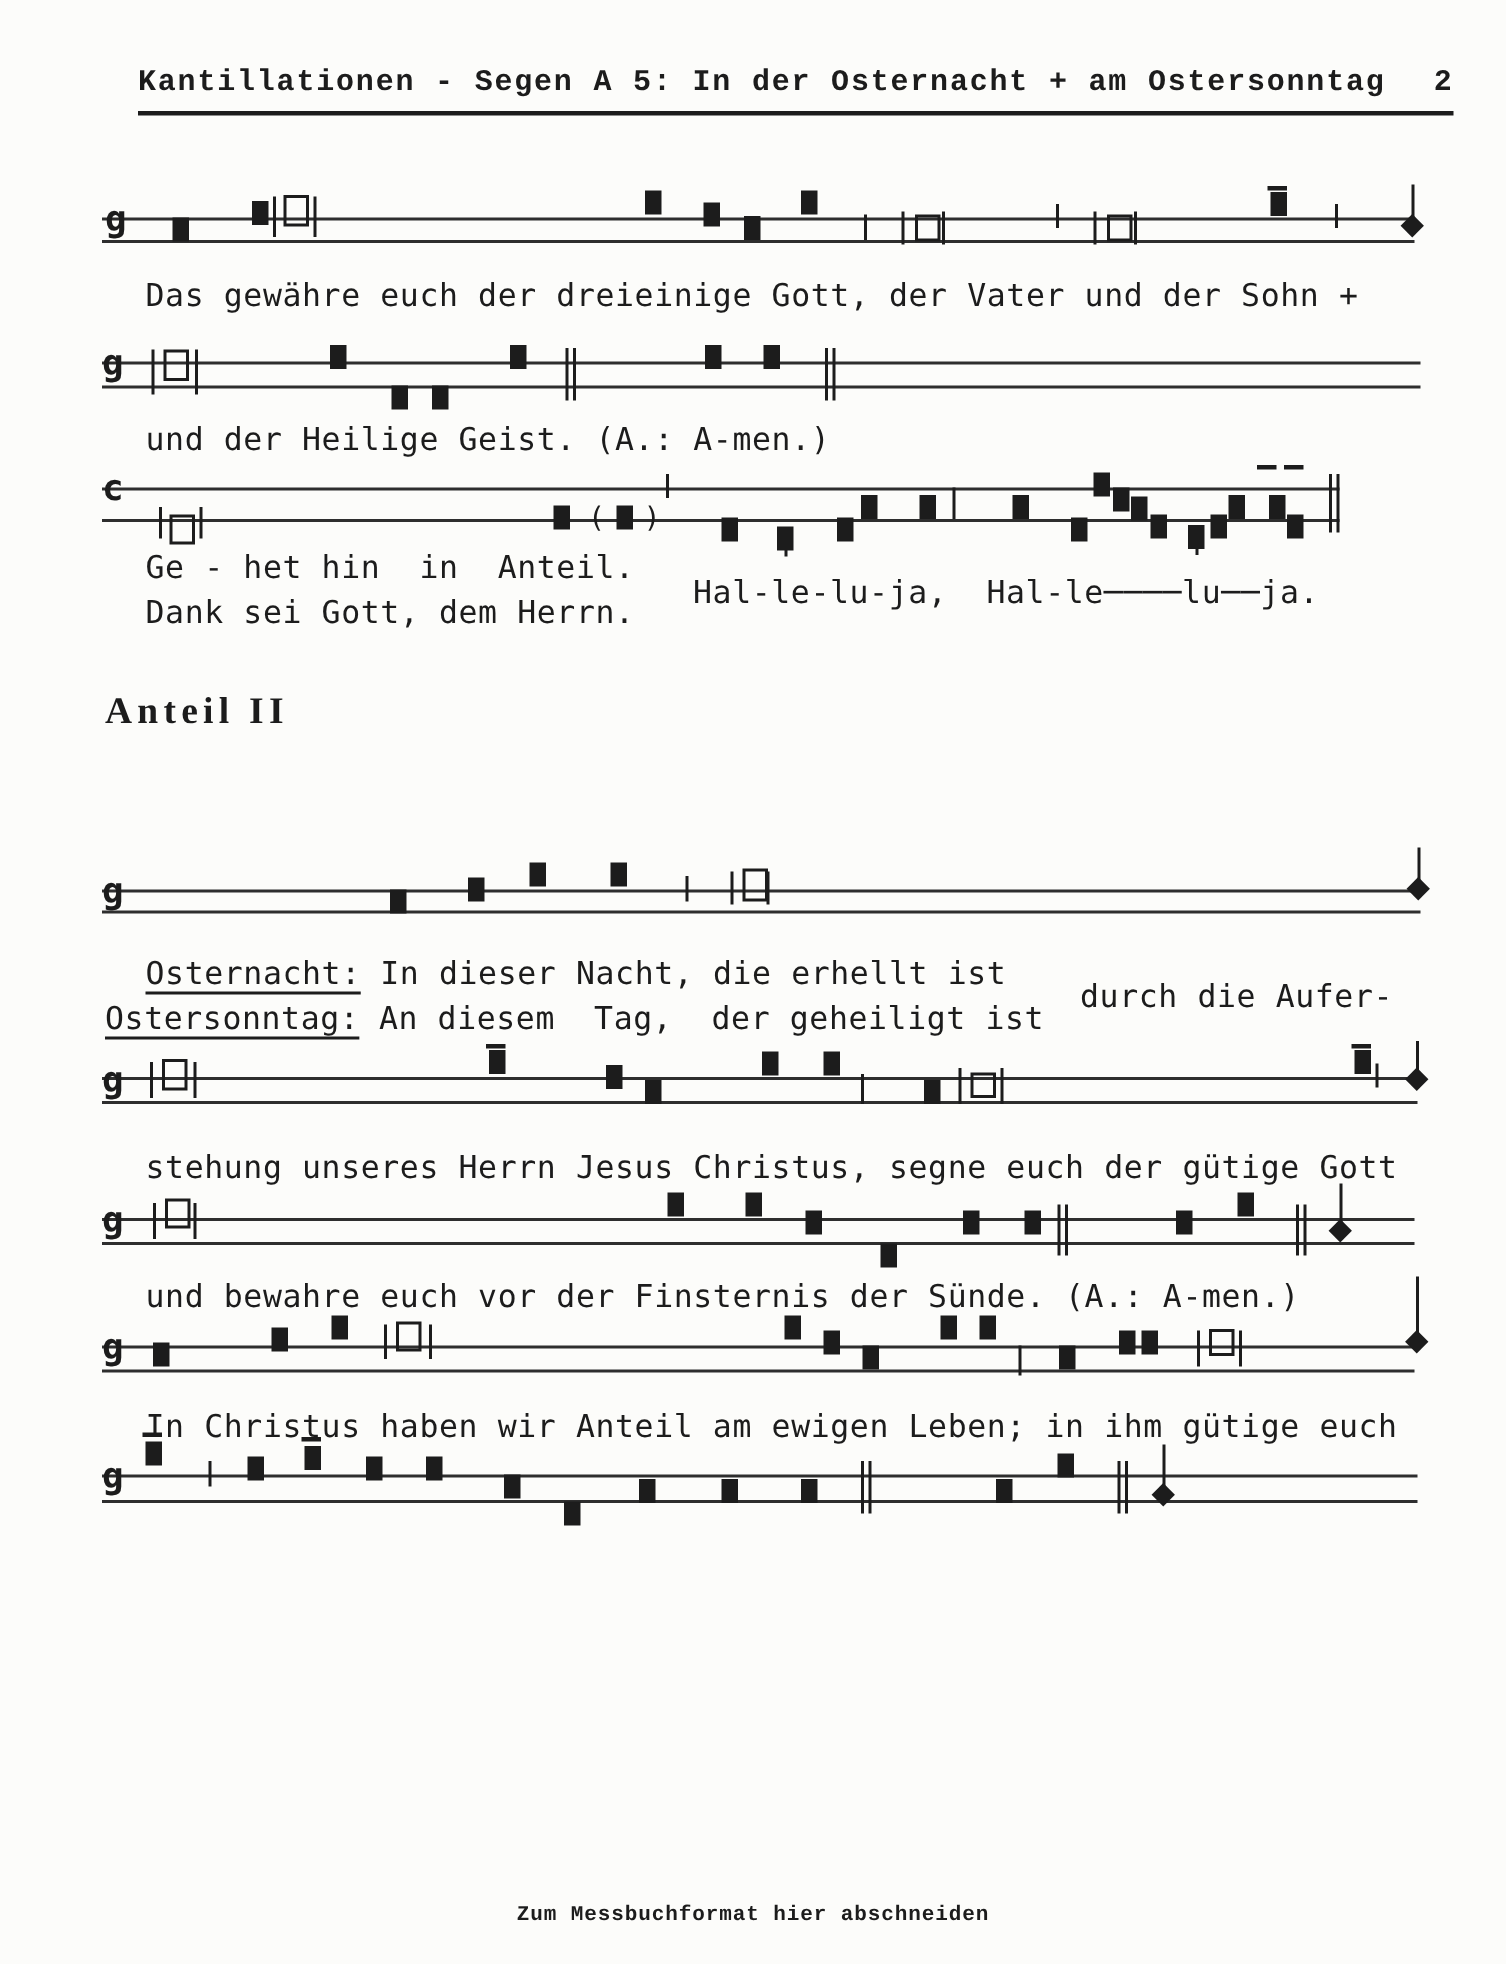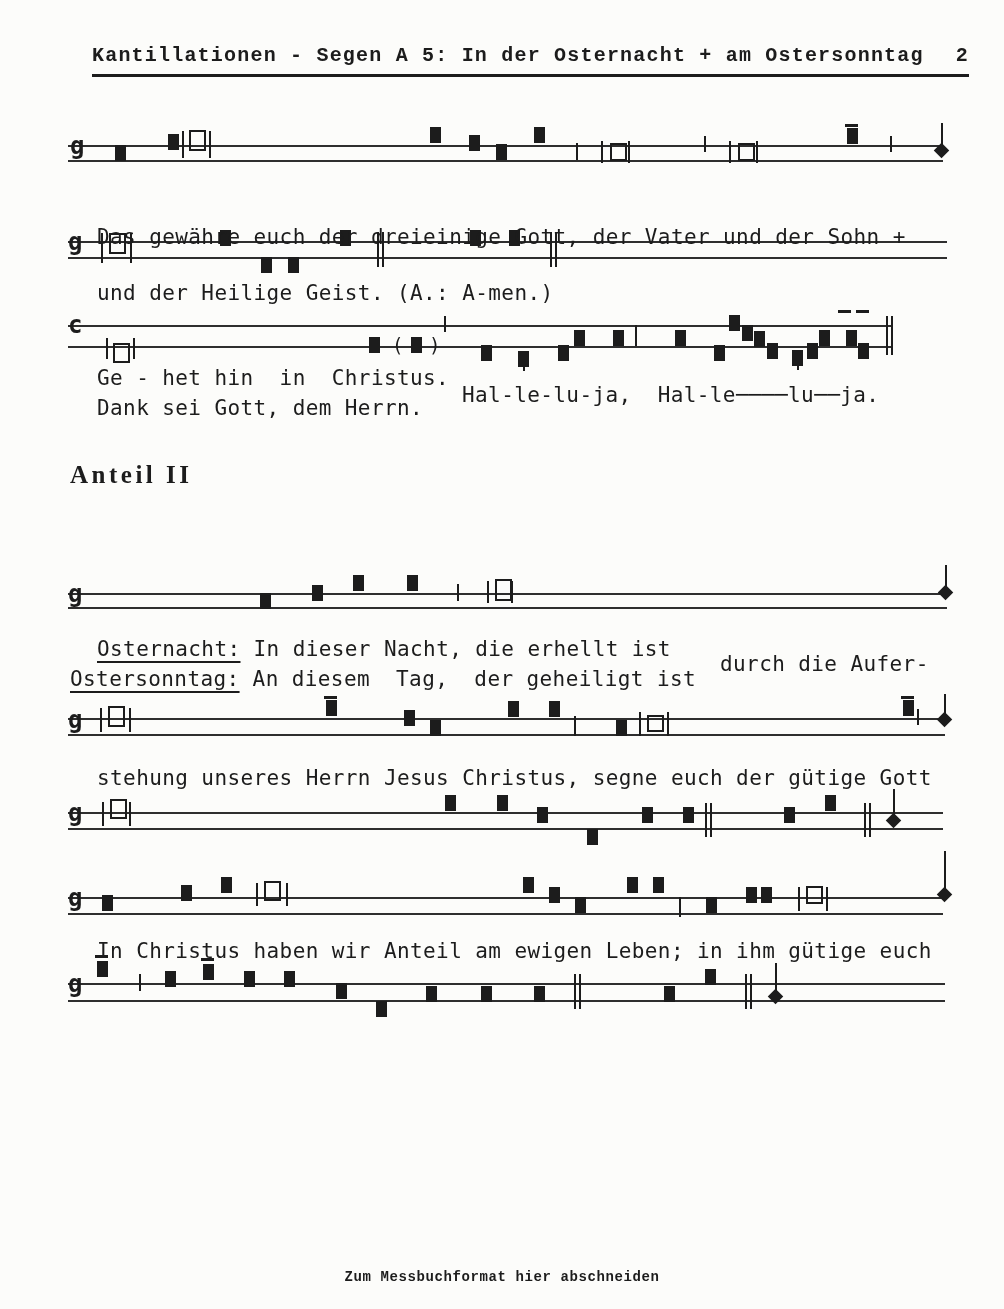--- a/index.html
+++ b/index.html
@@ -232,30 +232,31 @@
         <div class="g-sq" style="left: 466px; top: 3px;"></div>
         <div class="g-dbar" style="left: 506px; top: -9px; height: 35px;"></div>
         <div class="g-sq" style="left: 596px; top: 3px;"></div>
         <div class="g-sq" style="left: 637px; top: -14px;"></div>
         <div class="g-dbar" style="left: 677px; top: -9px; height: 35px;"></div>
         <div class="g-stem" style="left: 707px; top: -20px; height: 34px;"></div>
         <div class="g-diamond" style="left: 702px; top: 8px;"></div>
       </div>
     </div>
 
-  <div class="lyric" style="left:97px;top:184px;margin-top:40px;">Das gewähre euch der dreieinige Gott, der Vater und der Sohn +</div>
+  <div class="lyric" style="left:97px;top:184px;">Das gewähre euch der dreieinige Gott, der Vater und der Sohn +</div>
   <div class="lyric" style="left:97px;top:280px;text-align:right;">und der Heilige Geist. (A.: A-men.)</div>
-  <div class="lyric" style="left:97px;top:365px;">Ge - het hin  in  Christus.</div>
+  <div class="lyric" style="left:97px;top:365px;">Ge - het hin  in  Anteil.</div>
   <div class="lyric" style="left:97px;top:395px;">Dank sei Gott, dem Herrn.</div>
   <div class="lyric" style="left:462px;top:382px;text-align:right;">Hal-le-lu-ja,  Hal-le────lu──ja.</div>
 
   <h2 class="melodie">Anteil II</h2>
 
   <div class="lyric" style="left:97px;top:636px;"><span class="ul">Osternacht:</span><span> In dieser Nacht, die erhellt ist</span></div>
   <div class="lyric" style="left:70px;top:666px;"><span class="ul">Ostersonntag:</span><span> An diesem  Tag,  der geheiligt ist</span></div>
   <div class="lyric" style="left:720px;top:651px;">durch die Aufer-</div>
 
   <div class="lyric" style="left:97px;top:765px;">stehung unseres Herrn Jesus Christus, segne euch der gütige Gott</div>
+  <div class="lyric" style="left:97px;top:851px;">und bewahre euch vor der Finsternis der Sünde. (A.: A-men.)</div>
   <div class="lyric" style="left:97px;top:938px;">In Christus haben wir Anteil am ewigen Leben; in ihm gütige euch</div>
 
   <div class="cutline">Zum Messbuchformat hier abschneiden</div>
 
 </div>
 
 </body></html>

